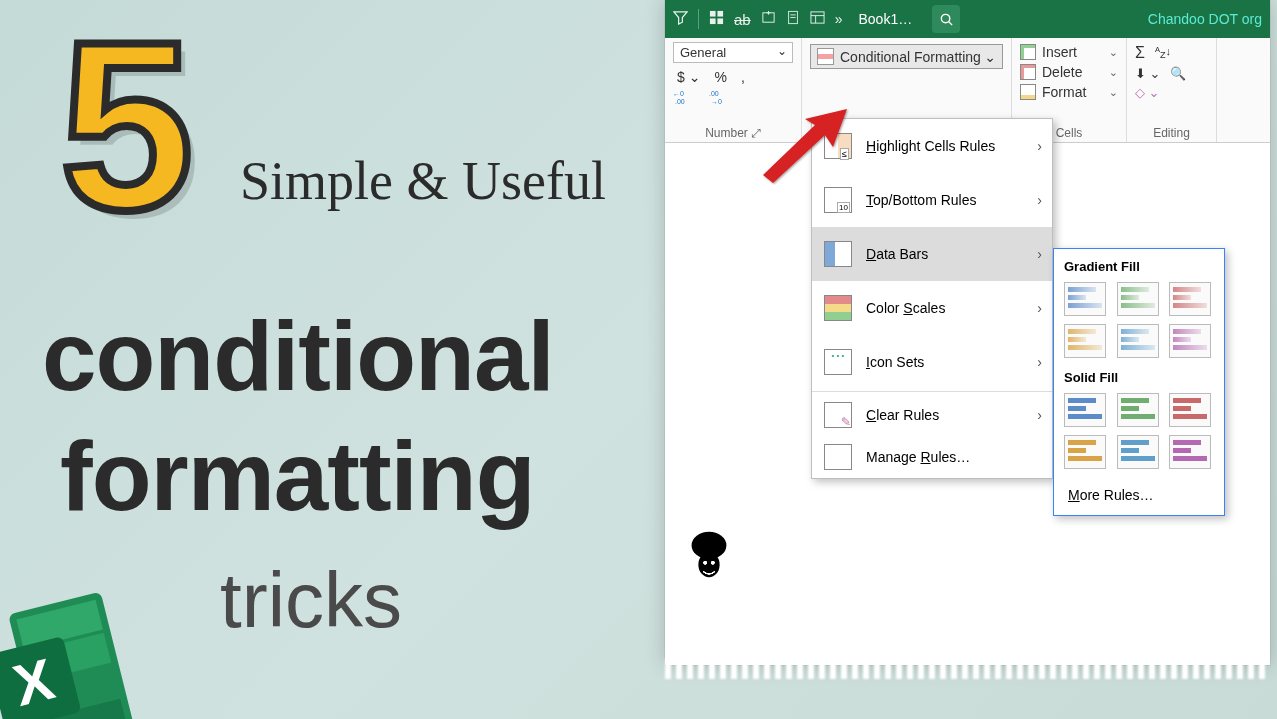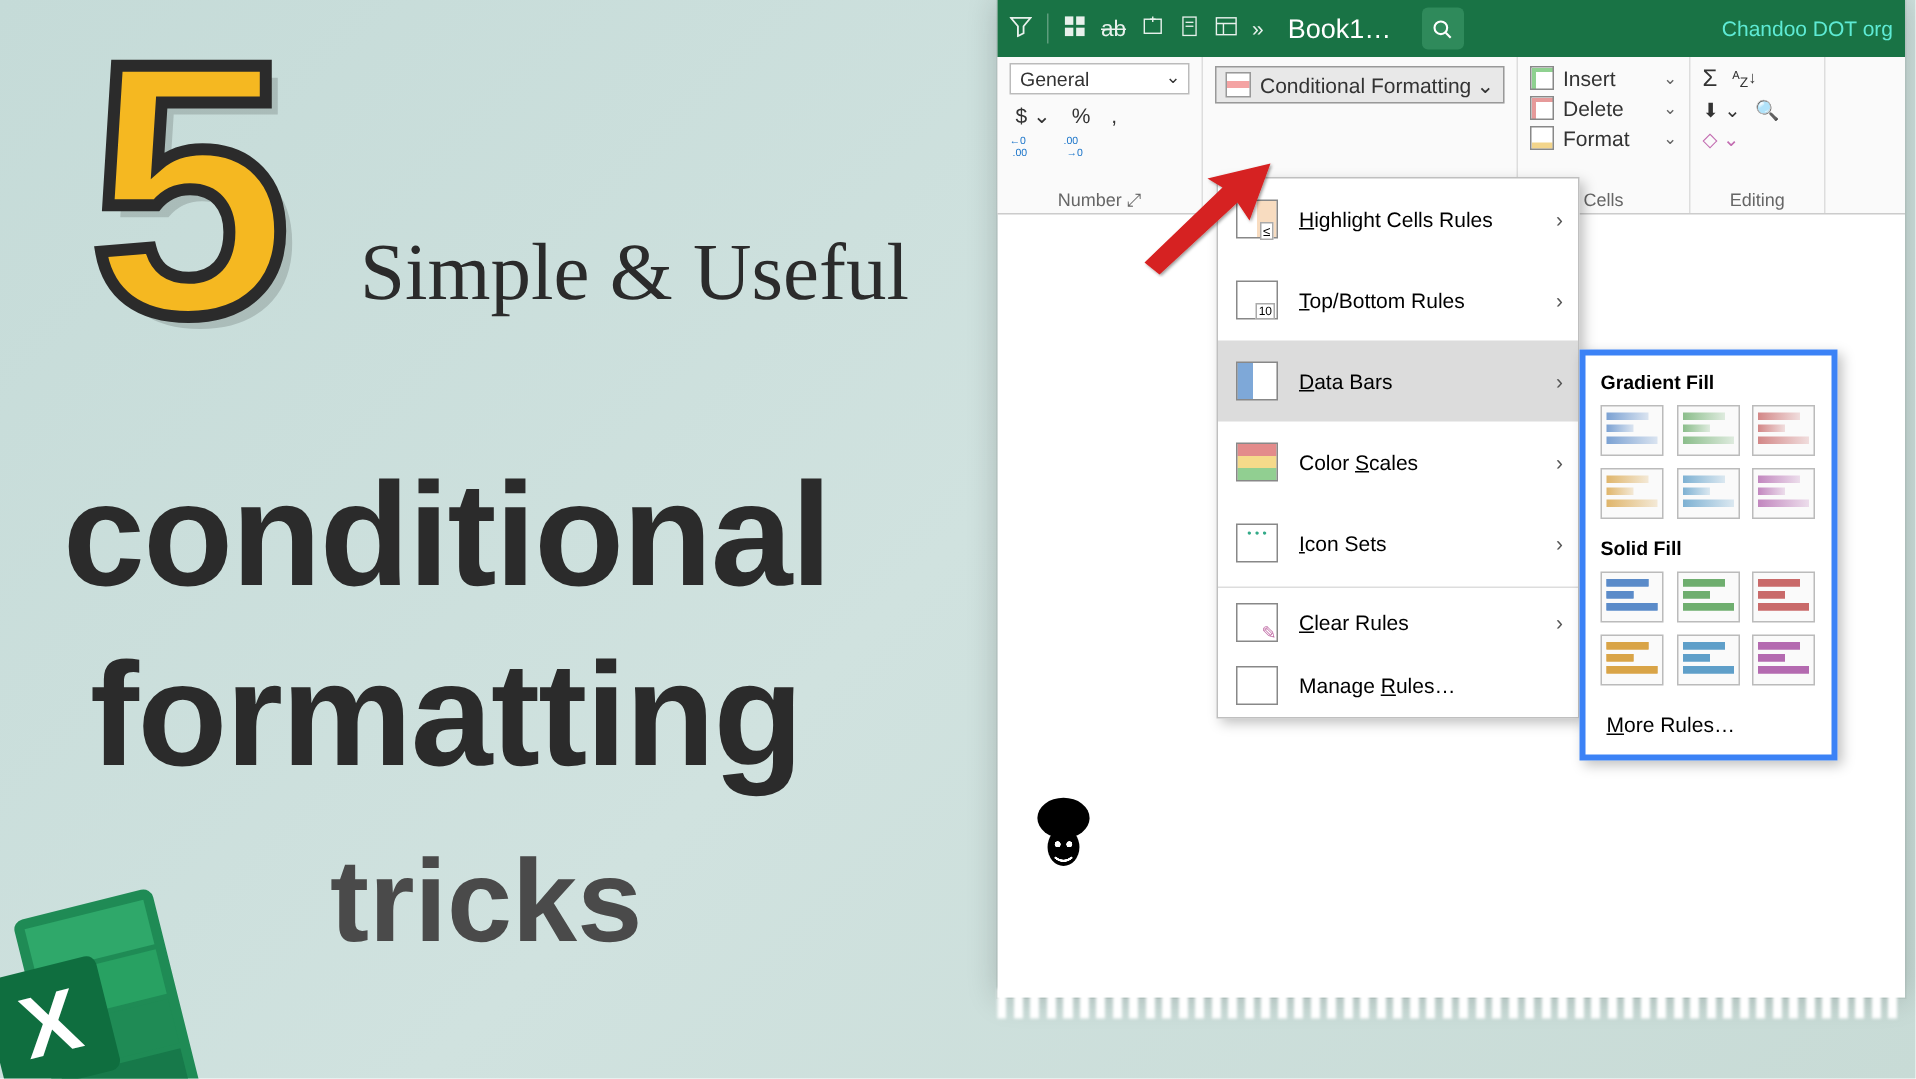--- a/index.html
+++ b/index.html
@@ -24,39 +24,39 @@
 }
 .handwrite {
   position: absolute;
   left: 240px; top: 150px;
   font-size: 54px;
   font-family: "Brush Script MT", cursive;
   color: #2b2b2b;
 }
 .bold1 { position: absolute; left: 42px; top: 300px; font-size: 98px; font-weight: 900; color: #2b2b2b; letter-spacing: -1px; }
 .bold2 { position: absolute; left: 60px; top: 420px; font-size: 98px; font-weight: 900; color: #2b2b2b; letter-spacing: -1px; }
-.tricks { position: absolute; left: 220px; top: 555px; font-size: 78px; color: #4a4a4a; font-weight: 700; }
+.tricks { position: absolute; left: 220px; top: 555px; font-size: 78px; color: #4a4a4a; font-weight: 400; }
 
 
 .panel {
   position: absolute;
   left: 665px; top: 0;
   width: 605px; height: 665px;
   background: #fff;
   box-shadow: 0 0 20px rgba(0,0,0,0.2);
 }
 .titlebar {
   height: 38px; background: #197345;
   display: flex; align-items: center;
   padding: 0 8px; gap: 10px;
 }
 .titlebar .tb-icon { color: #fff; opacity: 0.9; font-size: 15px; }
 .titlebar .tb-divider { width: 1px; height: 20px; background: rgba(255,255,255,0.3); }
 .titlebar .tb-more { color: #fff; font-size: 14px; opacity: 0.9; }
-.titlebar .tb-title { color: #fff; font-size: 18px; margin-left: 6px; }
+.titlebar .tb-title { color: #fff; font-size: 14px; margin-left: 6px; }
 .titlebar .search { width: 28px; height: 28px; border-radius: 4px; background: #2f8a5b; margin-left: 10px; display:flex; align-items:center; justify-content:center; color:#fff; }
 .titlebar .spacer { flex: 1; }
 .titlebar .brand { color: #5eead4; font-size: 14px; }
 
 .menubar {
   height: 34px; display: flex; align-items: center; gap: 26px;
   padding-left: 12px;
   color: #444; font-size: 15px;
   border-bottom: 1px solid #ddd;
 }
@@ -132,24 +132,24 @@
 .cf-iconbox.nrule { background: linear-gradient(#f6d99b,#f6d99b); }
 .cf-iconbox.crule { background: #fff; }
 .cf-iconbox.crule::after { content:"✎"; color:#c26fa7; font-size:12px; position:absolute; right:0; bottom:-2px; }
 .cf-iconbox.mrule { background: #fff; }
 
 .cf-item .label u { text-decoration: underline; }
 
 
 .db-gallery {
   position: absolute;
-  left: 388px; top: 233px;
+  left: 388px; top: 248px;
   width: 172px;
   background: #fff;
-  border: 4px solid #3b82f6;
+  border: 1px solid #3b82f6;
   box-shadow: 3px 3px 8px rgba(0,0,0,0.25);
   padding: 10px;
 }
 .db-gallery .sect { font-weight: 600; font-size: 13px; margin-bottom: 8px; }
 .db-grid { display:grid; grid-template-columns: repeat(3, 1fr); gap: 8px; margin-bottom: 12px; }
 .db-swatch {
   width: 42px; height: 34px; border: 1px solid #bbb;
   background: #fafafa; position: relative; cursor: pointer;
 }
 .db-swatch .bar { position:absolute; height: 5px; left: 3px; }

